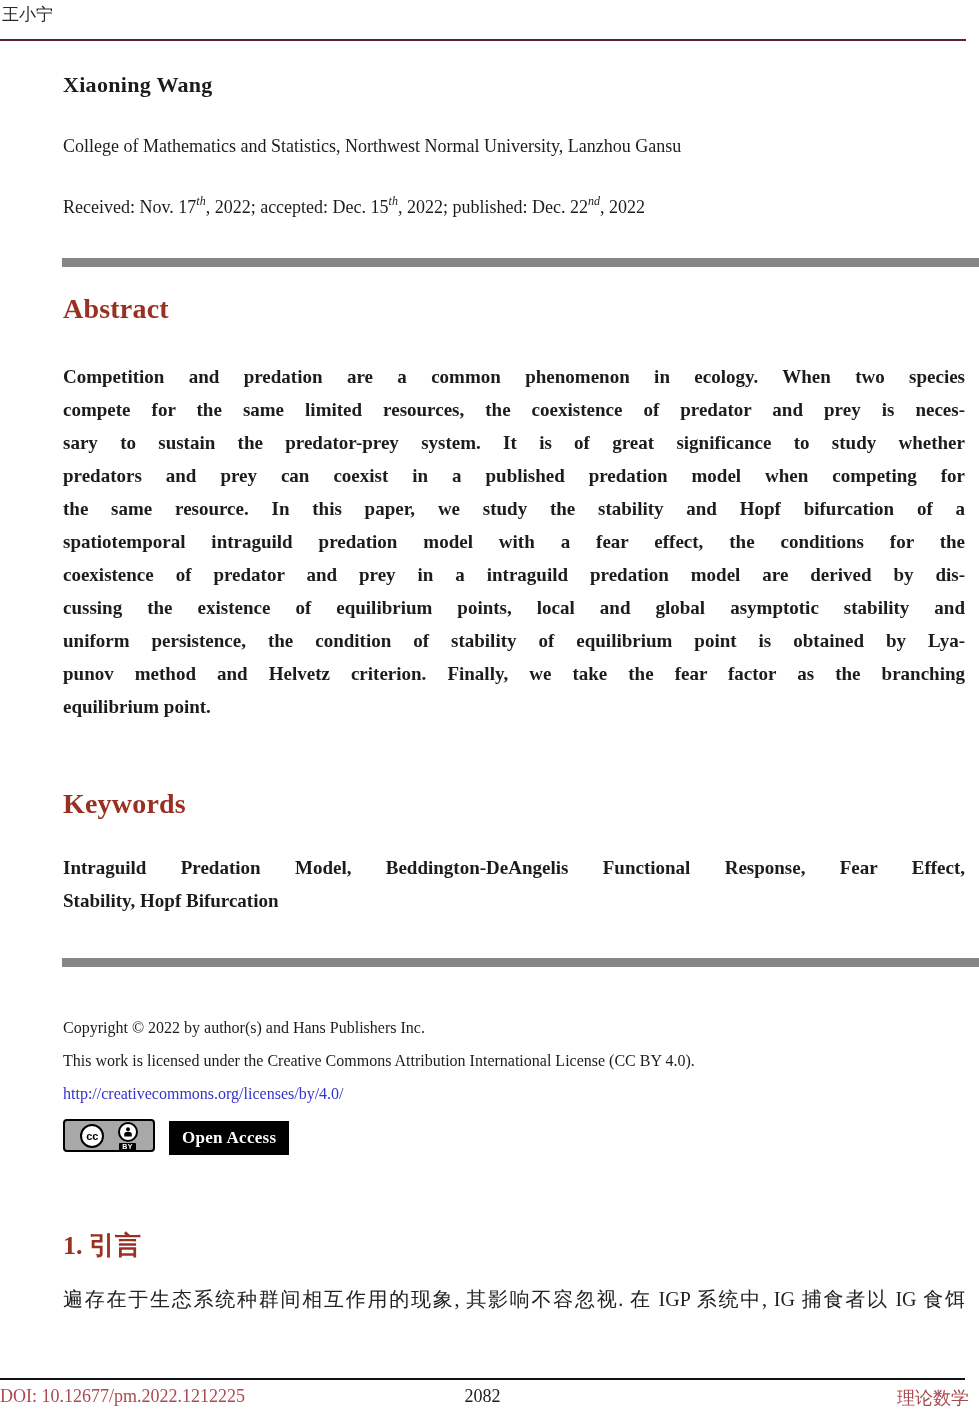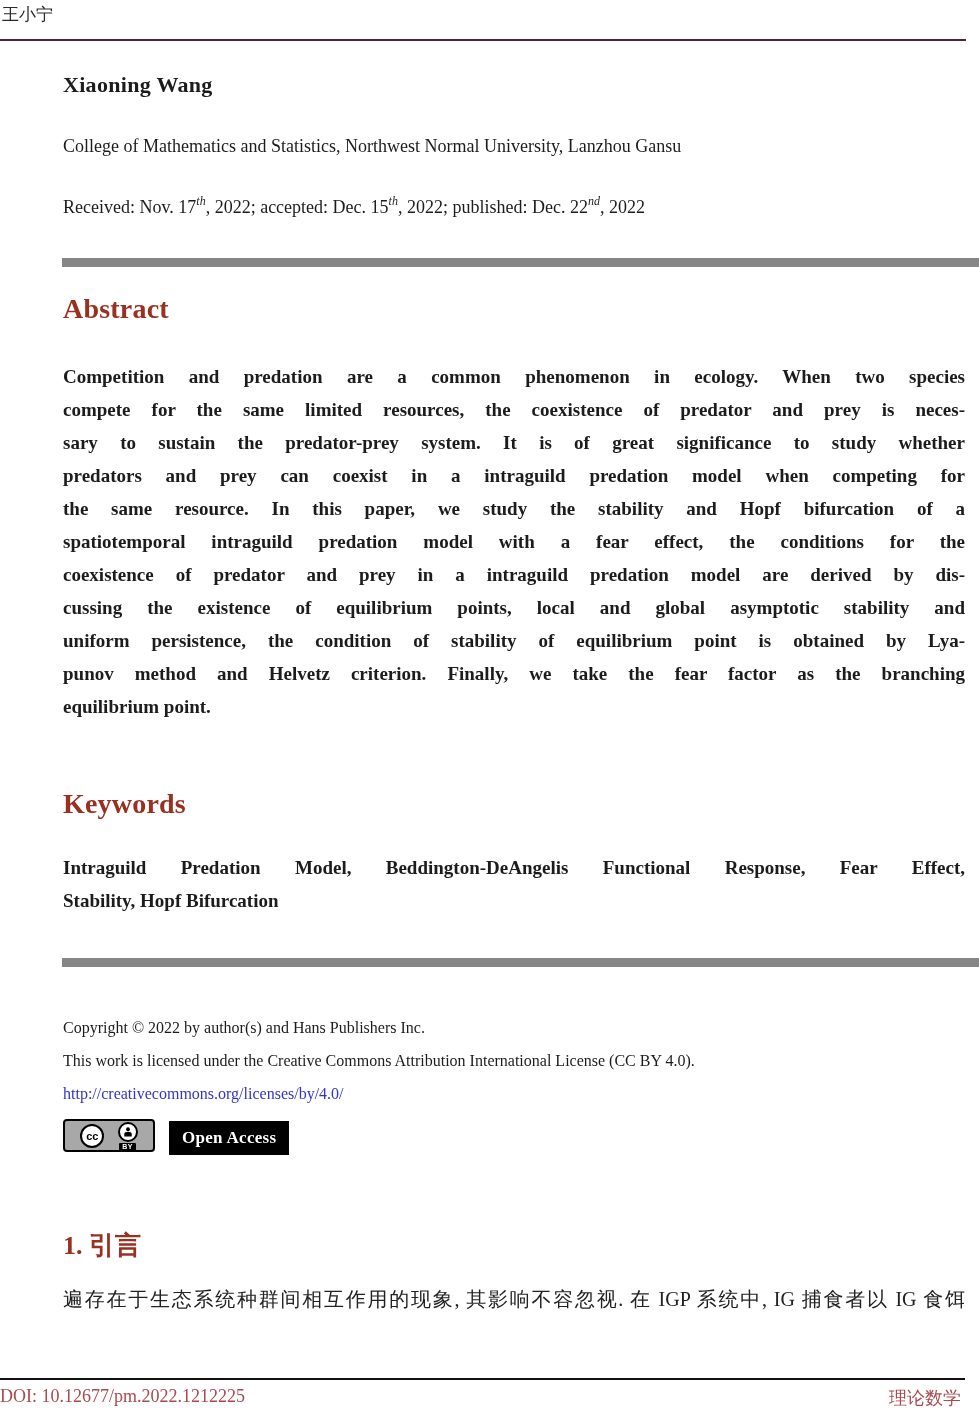--- a/index.html
+++ b/index.html
@@ -56,41 +56,41 @@
   }
 
   .sec1-head { position:absolute; top:1228px; left:63px; font-size:26px; font-weight:bold; color:#993122; }
   .cn-para { position:absolute; top:1283px; left:63px; width:902px; font-size:20px; line-height:33px; color:#222; }
   .cn-indent { text-indent:44px; }
 
   .foot-rule { position:absolute; top:1378px; left:0; width:965px; height:2px; background:#111; }
   .foot-row { position:absolute; top:1386px; left:0; width:979px; height:26px; font-size:18px; }
   .doi { position:absolute; left:0; top:0; color:#aa4a4f; }
   .pageno { position:absolute; left:0; right:14px; top:0; text-align:center; color:#1c1c1c; }
-  .journal { position:absolute; right:18px; top:0; color:#aa4a4f; }
+  .journal { position:absolute; right:10px; top:0; color:#aa4a4f; }
 </style>
 </head>
 <body>
 
 <div class="running-head">王小宁</div>
 <div class="head-rule"></div>
 
 <h2 class="author-name">Xiaoning Wang</h2>
 <p class="affiliation">College of Mathematics and Statistics, Northwest Normal University, Lanzhou Gansu</p>
 
 <p class="dates"><span>Received: Nov. 17</span><sup>th</sup><span>, 2022; accepted: Dec. 15</span><sup>th</sup><span>, 2022; published: Dec. 22</span><sup>nd</sup><span>, 2022</span></p>
 
 <div class="thick-rule rule-1"></div>
 
 <h1 class="sec-head abstract-head">Abstract</h1>
 <div class="bold-body abstract-body">
   <div class="jline">Competition and predation are a common phenomenon in ecology. When two species</div>
   <div class="jline">compete for the same limited resources, the coexistence of predator and prey is neces-</div>
   <div class="jline">sary to sustain the predator-prey system. It is of great significance to study whether</div>
-  <div class="jline">predators and prey can coexist in a intraguild predation model when competing for</div>
+  <div class="jline">predators and prey can coexist in a published predation model when competing for</div>
   <div class="jline">the same resource. In this paper, we study the stability and Hopf bifurcation of a</div>
   <div class="jline">spatiotemporal intraguild predation model with a fear effect, the conditions for the</div>
   <div class="jline">coexistence of predator and prey in a intraguild predation model are derived by dis-</div>
   <div class="jline">cussing the existence of equilibrium points, local and global asymptotic stability and</div>
   <div class="jline">uniform persistence, the condition of stability of equilibrium point is obtained by Lya-</div>
   <div class="jline">punov method and Helvetz criterion. Finally, we take the fear factor as the branching</div>
   <div class="plain">equilibrium point.</div>
 </div>
 
 <h1 class="sec-head keywords-head">Keywords</h1>
@@ -124,14 +124,15 @@
 </div>
 
 <h1 class="sec1-head">1. 引言</h1>
 <div class="cn-para">
   <div class="jline">遍存在于生态系统种群间相互作用的现象, 其影响不容忽视. 在 IGP 系统中, IG 捕食者以 IG 食饵</div>
 </div>
 
 <div class="foot-rule"></div>
 <div class="foot-row">
   <span class="doi">DOI: 10.12677/pm.2022.1212225</span>
+  <span class="pageno">2082</span>
   <span class="journal">理论数学</span>
 </div>
 
 </body></html>

